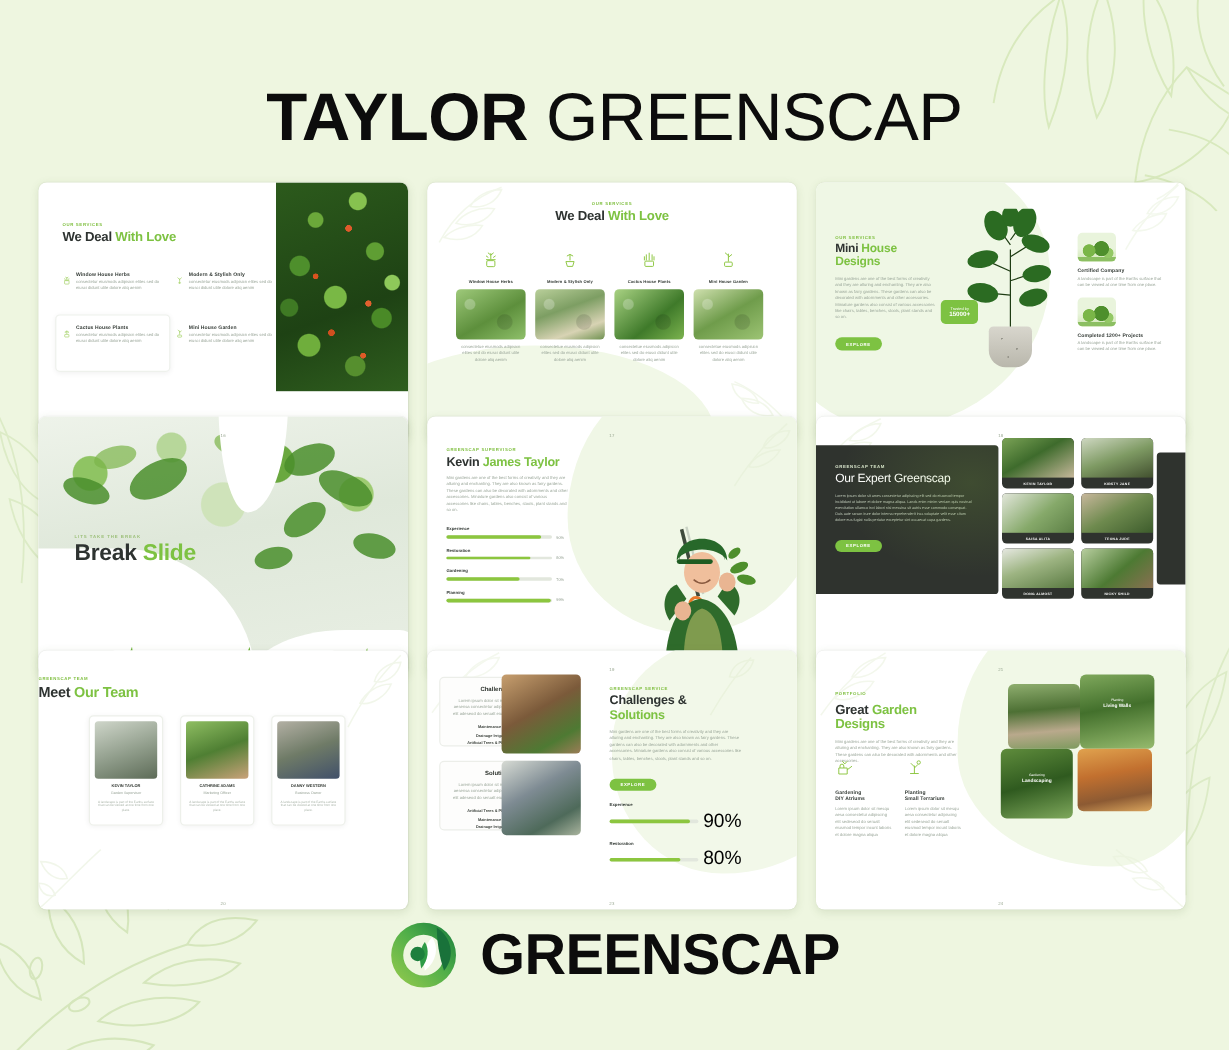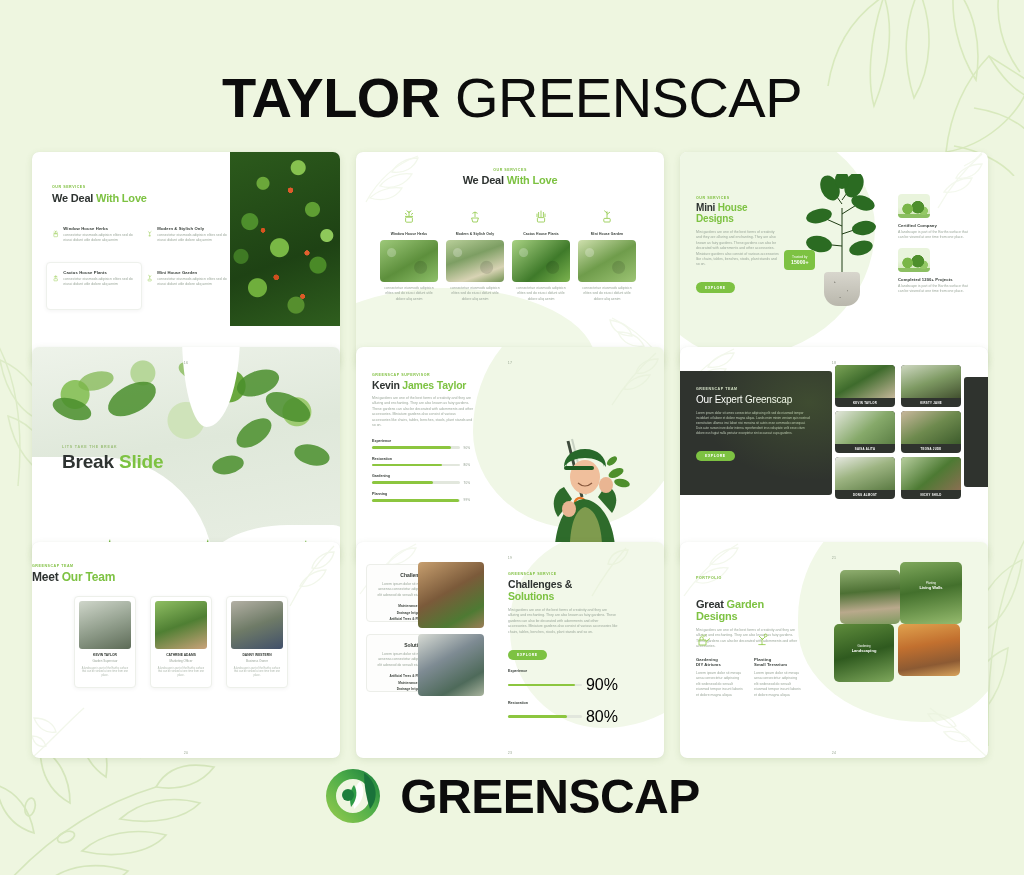--- a/index.html
+++ b/index.html
@@ -809,21 +809,21 @@
     </svg>
     <svg class="slide-wm" style="right:0;bottom:0;" width="66" height="58" viewBox="0 0 66 58">
       <g fill="none" stroke="#e7f0da" stroke-width="1.3">
           <path d="M64 56 C48 42 32 26 8 8"></path>
           <path d="M34 26 C24 30 12 24 6 14 C20 12 30 18 34 26Z"></path>
           <path d="M48 40 C38 44 28 40 22 32 C34 30 44 34 48 40Z"></path>
         </g>
     </svg>
     <div style="position:absolute;left:16px;top:34px;width:104px;">
       <div class="eyebrow">PORTFOLIO</div>
-      <div class="h-title" style="margin-top:18px;font-size:11px;">
+      <div class="h-title" style="margin-top:6px;font-size:11px;">
         <span>Great</span> <span class="g">Garden Designs</span>
       </div>
       <div class="body-txt" style="margin-top:6px;">Mini gardens are one of the best forms of creativity and they are alluring and enchanting. They are also known as fairy gardens. These gardens can also be decorated with adornments and other accessories.</div>
     </div>
 
     <div style="position:absolute;left:16px;top:90px;width:48px;">
       <svg width="16" height="16" viewBox="0 0 16 16">
           <g fill="none" stroke="#8cc63f" stroke-width=".8">
             <path d="M3 8h7v5H3z"></path>
             <path d="M10 9.5 14 6.5"></path>

